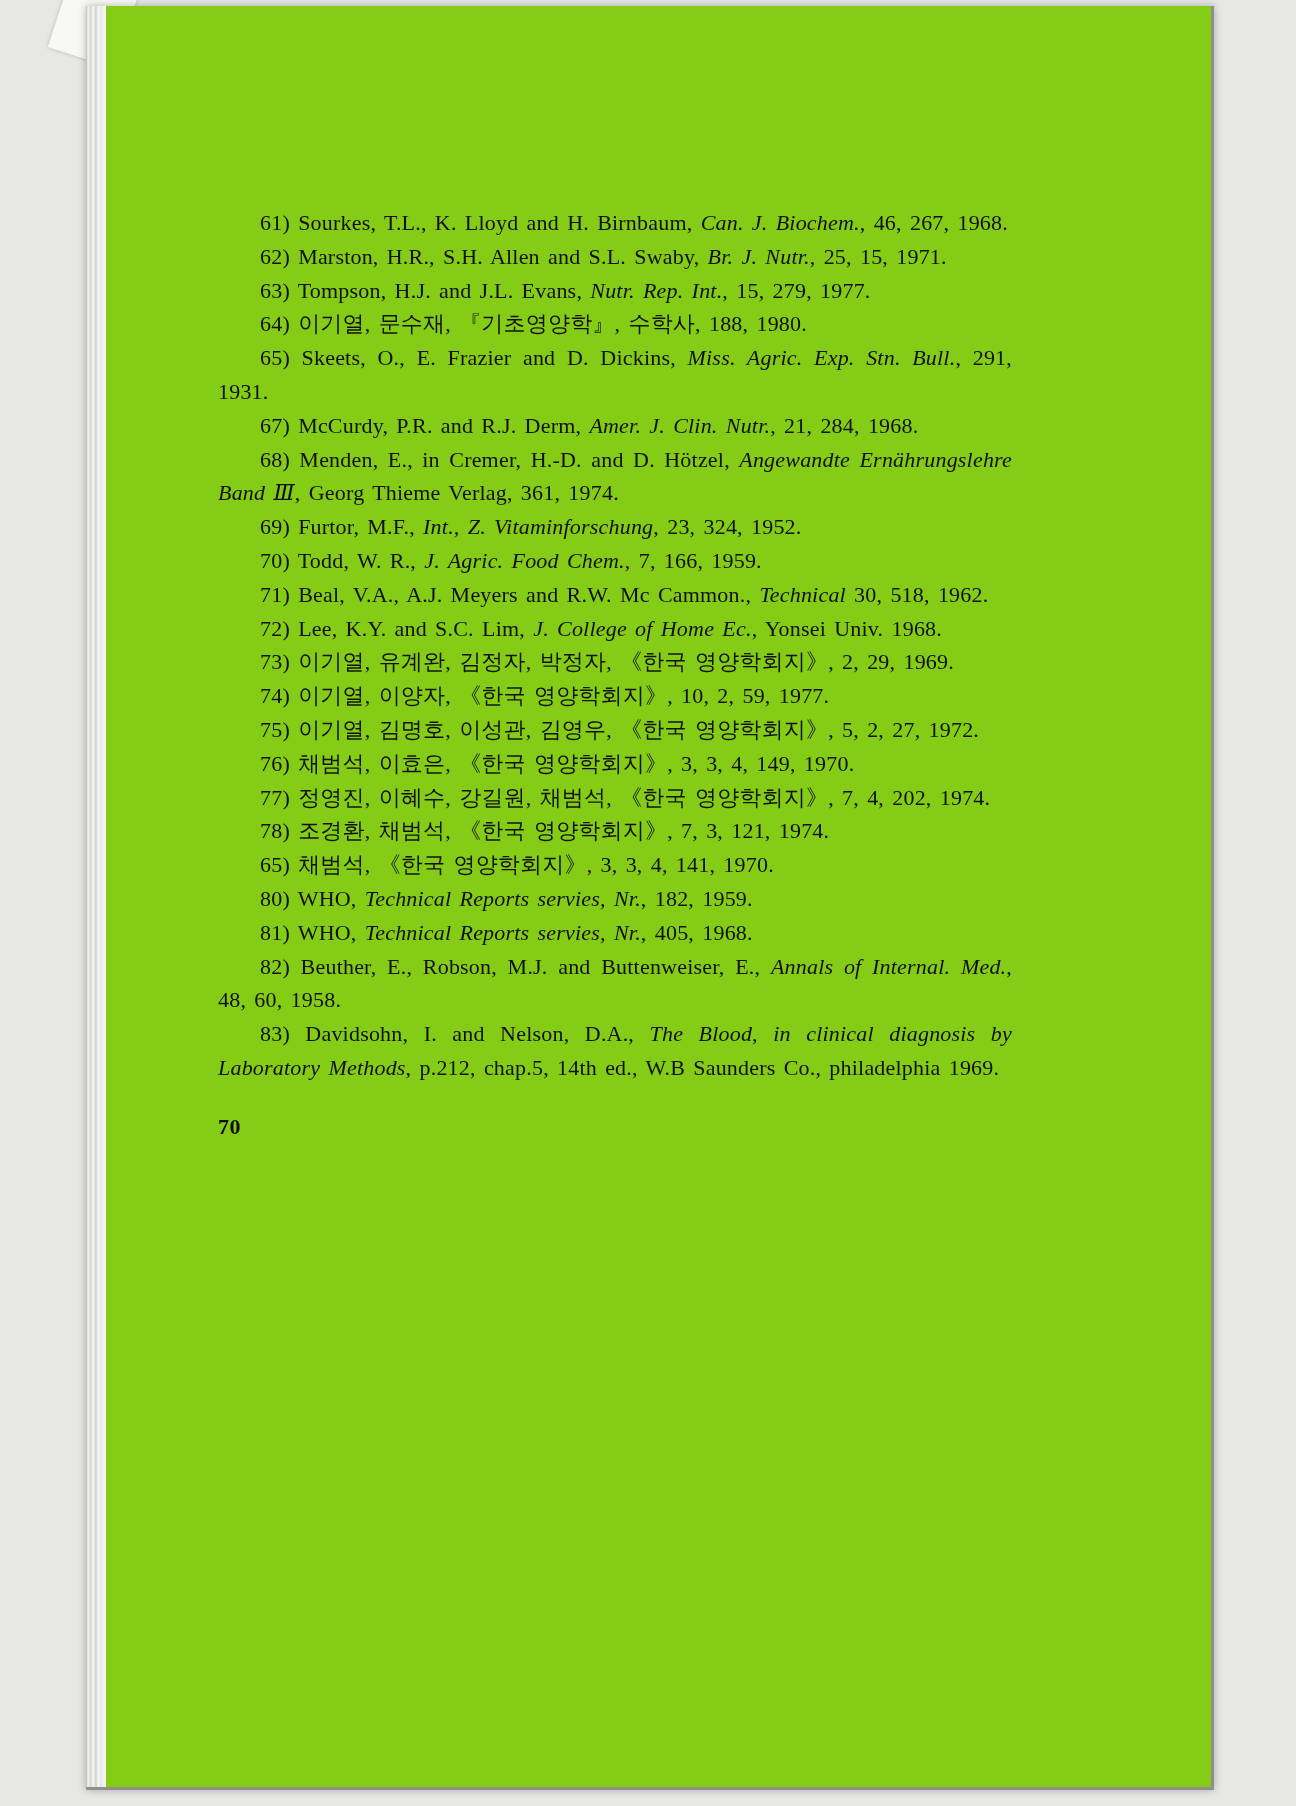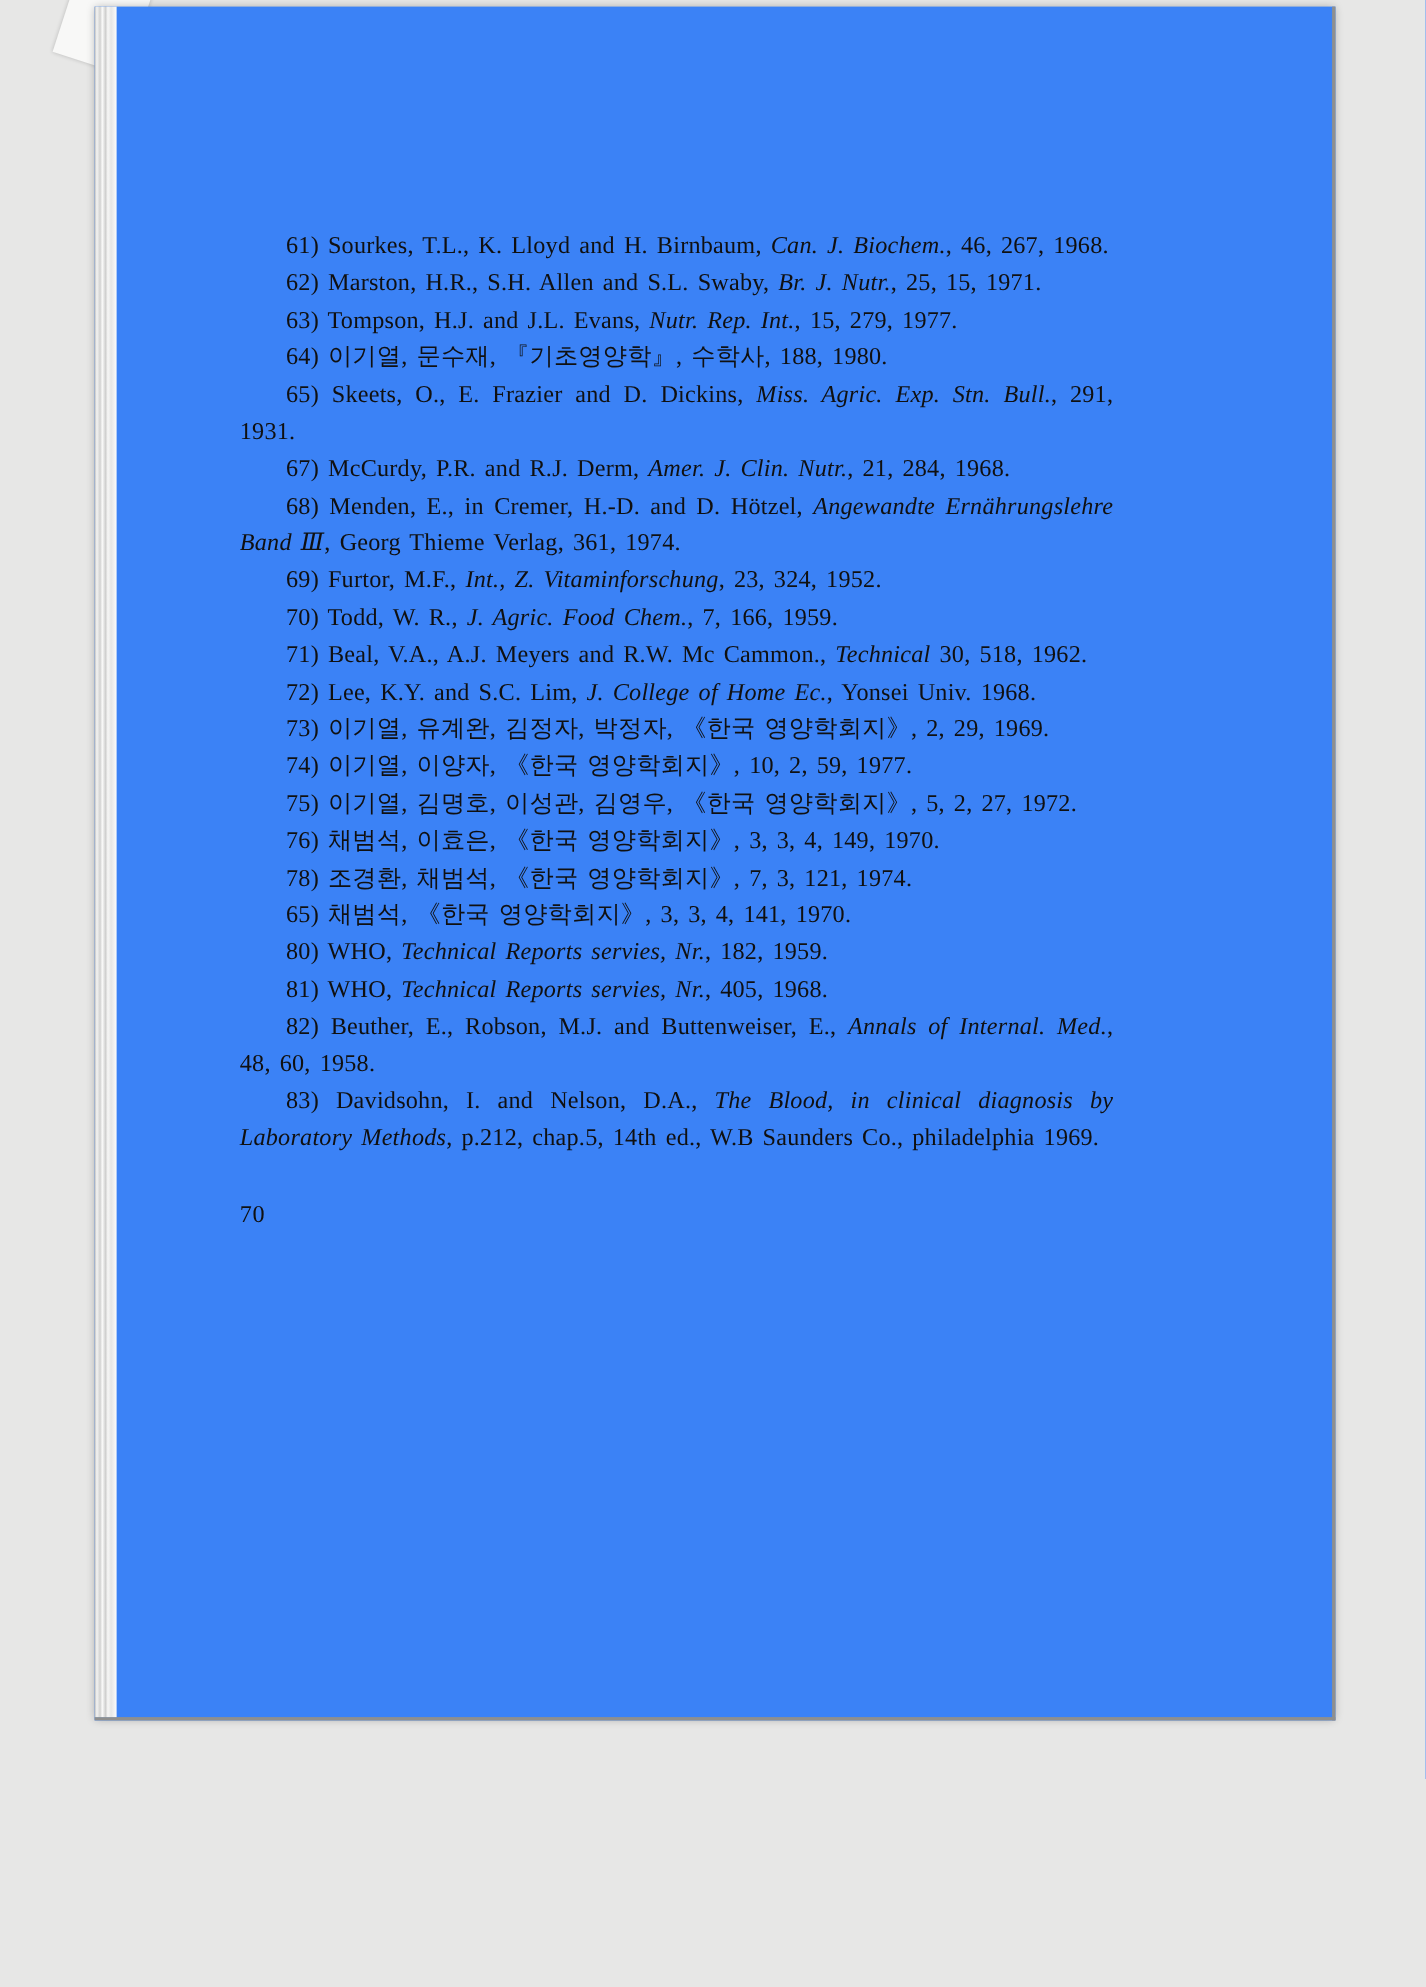--- a/index.html
+++ b/index.html
@@ -9,22 +9,22 @@
     position:relative;
     font-family:"Liberation Serif","DejaVu Serif",serif;
     overflow:hidden;
   }
   .scan-fold{
     position:absolute;left:60px;top:-30px;width:70px;height:90px;
     background:#f8f8f7;transform:rotate(18deg);
     box-shadow:0 0 4px rgba(0,0,0,.2);
   }
   .page{
-    position:absolute;left:86px;top:6px;width:1128px;height:1558px;
-    background:#3b82f6;
+    position:absolute;left:86px;top:6px;width:1128px;height:1784px;
+    background:#84cc16;
     box-shadow:0 0 8px rgba(0,0,0,.28);
     border-right:3px solid #8f8f8e;
     border-bottom:3px solid #8f8f8e;
     box-sizing:border-box;
   }
   .page-edge-left{
     position:absolute;left:0;top:0;bottom:0;width:20px;
     background:
       linear-gradient(90deg,
         #b9b9b8 0px,#f4f4f3 2px,#d2d2d1 5px,#fafaf9 7px,
@@ -38,23 +38,23 @@
     margin:0;
     text-indent:42px;
     text-align:justify;
     font-size:22px;
     line-height:33.8px;
     word-spacing:2.5px;
     letter-spacing:.2px;
   }
   .ref .it{font-style:italic;}
   .page-number{
-    margin-top:40px;
+    margin-top:29px;
     font-size:22px;
-    font-weight:normal;
+    font-weight:bold;
     letter-spacing:.5px;
   }
 </style>
 </head>
 <body>
 
 <div class="scan-fold"></div>
 
 <div class="page">
   <div class="page-edge-left"></div>
@@ -68,20 +68,21 @@
         <p class="ref"><span>67) McCurdy, P.R. and R.J. Derm, </span><span class="it">Amer. J. Clin. Nutr.</span><span>, 21, 284, 1968.</span></p>
         <p class="ref"><span>68) Menden, E., in Cremer, H.-D. and D. Hötzel, </span><span class="it">Angewandte Ernährungslehre Band Ⅲ</span><span>, Georg Thieme Verlag, 361, 1974.</span></p>
         <p class="ref"><span>69) Furtor, M.F., </span><span class="it">Int., Z. Vitaminforschung</span><span>, 23, 324, 1952.</span></p>
         <p class="ref"><span>70) Todd, W. R., </span><span class="it">J. Agric. Food Chem.</span><span>, 7, 166, 1959.</span></p>
         <p class="ref"><span>71) Beal, V.A., A.J. Meyers and R.W. Mc Cammon., </span><span class="it">Technical</span><span> 30, 518, 1962.</span></p>
         <p class="ref"><span>72) Lee, K.Y. and S.C. Lim, </span><span class="it">J. College of Home Ec.</span><span>, Yonsei Univ. 1968.</span></p>
         <p class="ref"><span>73) 이기열, 유계완, 김정자, 박정자, 《한국 영양학회지》, 2, 29, 1969.</span></p>
         <p class="ref"><span>74) 이기열, 이양자, 《한국 영양학회지》, 10, 2, 59, 1977.</span></p>
         <p class="ref"><span>75) 이기열, 김명호, 이성관, 김영우, 《한국 영양학회지》, 5, 2, 27, 1972.</span></p>
         <p class="ref"><span>76) 채범석, 이효은, 《한국 영양학회지》, 3, 3, 4, 149, 1970.</span></p>
+        <p class="ref"><span>77) 정영진, 이혜수, 강길원, 채범석, 《한국 영양학회지》, 7, 4, 202, 1974.</span></p>
         <p class="ref"><span>78) 조경환, 채범석, 《한국 영양학회지》, 7, 3, 121, 1974.</span></p>
         <p class="ref"><span>65) 채범석, 《한국 영양학회지》, 3, 3, 4, 141, 1970.</span></p>
         <p class="ref"><span>80) WHO, </span><span class="it">Technical Reports servies, Nr.</span><span>, 182, 1959.</span></p>
         <p class="ref"><span>81) WHO, </span><span class="it">Technical Reports servies, Nr.</span><span>, 405, 1968.</span></p>
         <p class="ref"><span>82) Beuther, E., Robson, M.J. and Buttenweiser, E., </span><span class="it">Annals of Internal. Med.</span><span>, 48, 60, 1958.</span></p>
         <p class="ref"><span>83) Davidsohn, I. and Nelson, D.A., </span><span class="it">The Blood, in clinical diagnosis by Laboratory Methods</span><span>, p.212, chap.5, 14th ed., W.B Saunders Co., philadelphia 1969.</span></p>
       </div>
     <div class="page-number">70</div>
   </div>
 </div>

